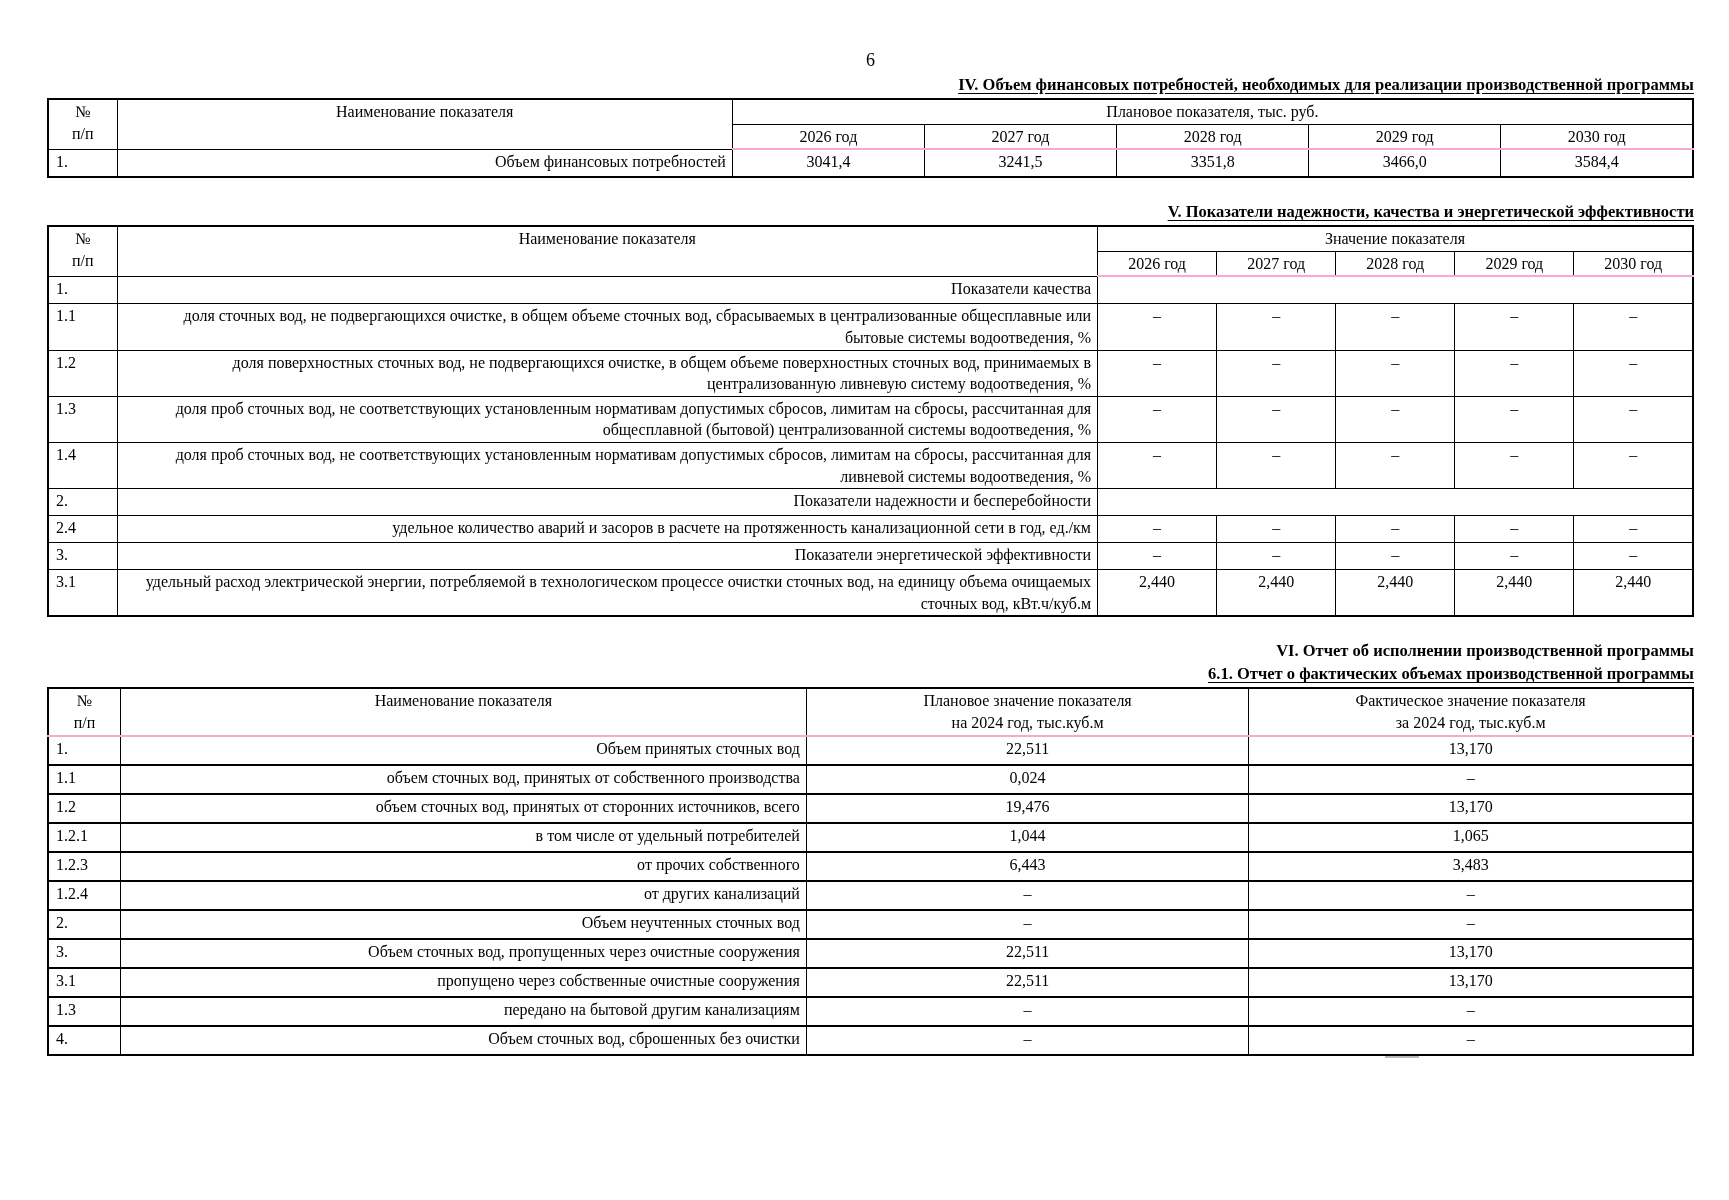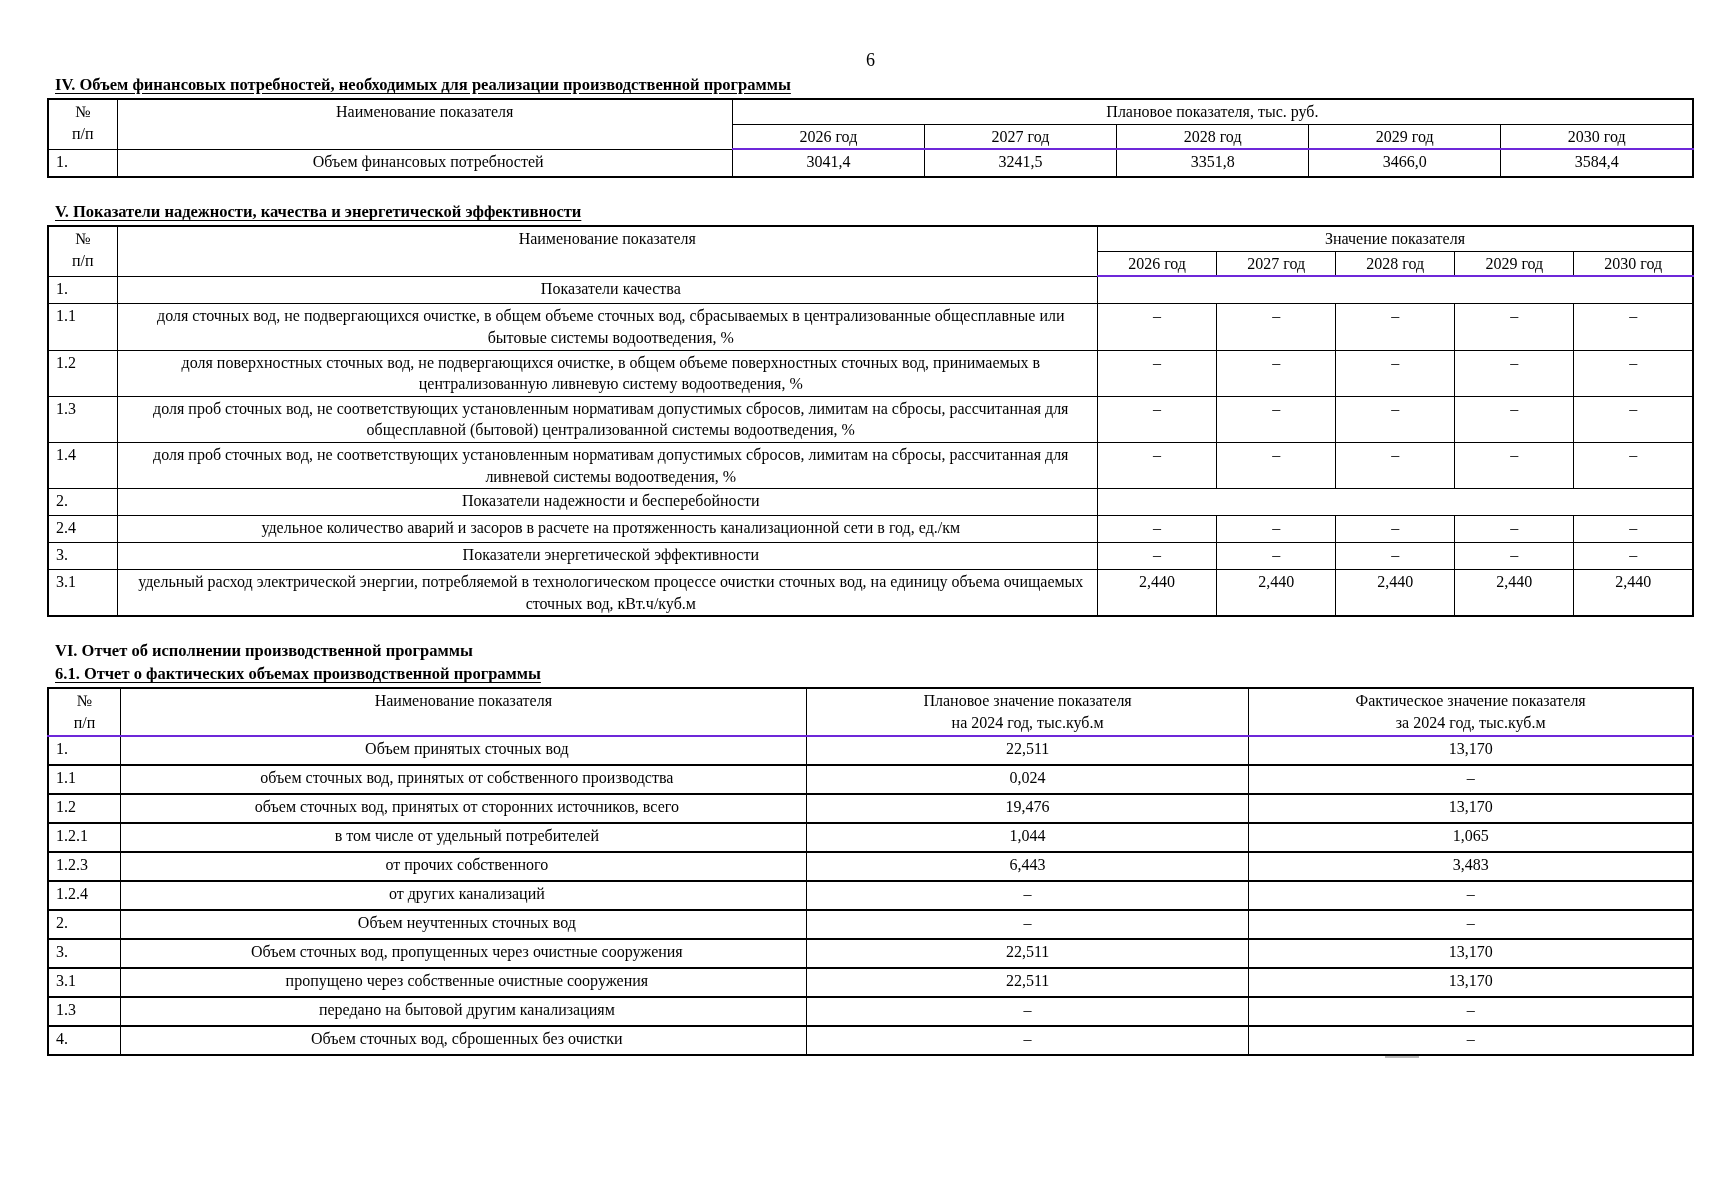--- a/index.html
+++ b/index.html
@@ -5,33 +5,33 @@
   html,body { margin:0; padding:0; background:#ffffff; }
   .page {
     width:1729px; height:1200px; background:#ffffff; color:#000;
     font-family:"Liberation Serif","DejaVu Serif",serif;
     position:relative; box-sizing:border-box;
     padding:50px 35px 0 47px;
   }
   .page-number { text-align:center; font-size:18px; margin-bottom:4px; }
   .sec-heading {
     font-size:16.5px; font-weight:bold; margin:0 0 3px 8px;
-    text-decoration:underline; text-underline-offset:3px;
+    text-decoration:underline; text-underline-offset:3px;text-align:right;
   }
   .sec-heading.no-underline { text-decoration:none; }
   .gap-lg { height:24px; }
   table {
     width:100%; border-collapse:collapse; table-layout:fixed;
     font-size:16px; border:2px solid #000;
   }
   th, td { border:1px solid #000; padding:1px 6px; vertical-align:top; line-height:1.35; }
   th { font-weight:normal; text-align:center; }
-  thead tr:last-child th { border-bottom:2px solid #6d28d9; }
+  thead tr:last-child th { border-bottom:2px solid #f9a8d4; }
   td.no-cell   { text-align:left; padding-left:7px; }
-  td.name-cell { text-align:center; padding-left:13px; }
+  td.name-cell { text-align:right; padding-left:13px; }
   td.val-cell  { text-align:center; }
   #t4-body td, #t5-body td { height:24px; }
   #t6 td { height:25px; border-top-width:2px; border-bottom-width:2px; }
   .two-line div { line-height:1.35; }
   .artifact { position:absolute; left:1385px; top:1056px; width:34px; height:2px; background:#b9b9b9; }
 </style>
 </head>
 <body>
 
 <div class="page">

